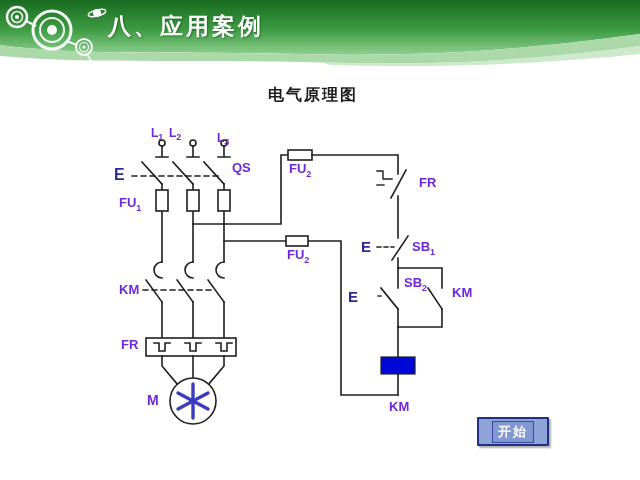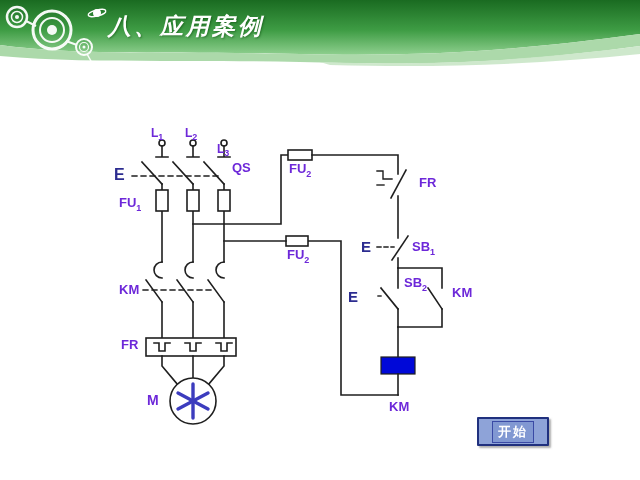--- a/index.html
+++ b/index.html
@@ -1,21 +1,21 @@
 <!DOCTYPE html>
 <html><head>
 <meta charset="utf-8">
 <style>
   html,body{margin:0;padding:0;}
   body{width:640px;height:480px;position:relative;overflow:hidden;background:#ffffff;
        font-family:"Liberation Sans","DejaVu Sans",sans-serif;}
   .stage{position:absolute;left:0;top:0;width:640px;height:480px;}
 
   
-  .header{position:absolute;left:0;top:0;width:640px;height:80px;font-style:italic;}
+  .header{position:absolute;left:0;top:0;width:640px;height:80px;}
   .header svg{position:absolute;left:0;top:0;}
   .header-title{position:absolute;left:108px;top:11px;color:#ffffff;font-size:23px;
                 font-weight:bold;letter-spacing:3px;text-shadow:1px 1px 2px rgba(0,60,0,.45);}
 
   
   .diagram-title{position:absolute;left:268px;top:85px;color:#1c1c1c;font-size:16px;
                  font-weight:bold;letter-spacing:2px;}
   .lbl{position:absolute;color:#6d28d9;font-size:13px;font-weight:600;white-space:nowrap;line-height:1;}
   .lbl sub{font-size:9px;}
   .eact{position:absolute;color:#2c2c90;font-size:16px;font-weight:bold;line-height:1;}
@@ -155,24 +155,25 @@
       <path d="M398,327 V357"></path>
       <rect x="381" y="357" width="34" height="17" fill="#0008d8" stroke-width="1.2"></rect>
       <path d="M398,374 V395"></path>
 
       <path d="M398,395 H341 M341,395 V241 M341,241 H308"></path>
       <rect x="286" y="236" width="22" height="10" fill="#ffffff"></rect>
       <path d="M286,241 H224"></path>
     </g>
   </svg>
 
+  <div class="diagram-title">电气原理图</div>
 
   <span class="lbl" style="left:151px;top:127px;font-size:12px"><span>L</span><sub>1</sub></span>
-  <span class="lbl" style="left:185px;top:127px;font-size:12px"><span>L</span><sub>2</sub></span>
-  <span class="lbl" style="left:217px;top:143px;font-size:12px"><span>L</span><sub>3</sub></span>
+  <span class="lbl" style="left:169px;top:127px;font-size:12px"><span>L</span><sub>2</sub></span>
+  <span class="lbl" style="left:217px;top:132px;font-size:12px"><span>L</span><sub>3</sub></span>
 
   <span class="eact" style="left:114px;top:167px">E</span>
   <span class="lbl" style="left:232px;top:161px">QS</span>
 
   <span class="lbl" style="left:119px;top:196px"><span>FU</span><sub>1</sub></span>
   <span class="lbl" style="left:119px;top:283px">KM</span>
   <span class="lbl" style="left:121px;top:338px">FR</span>
   <span class="lbl" style="left:147px;top:393px;font-size:14px">M</span>
 
   <span class="lbl" style="left:289px;top:162px"><span>FU</span><sub>2</sub></span>

